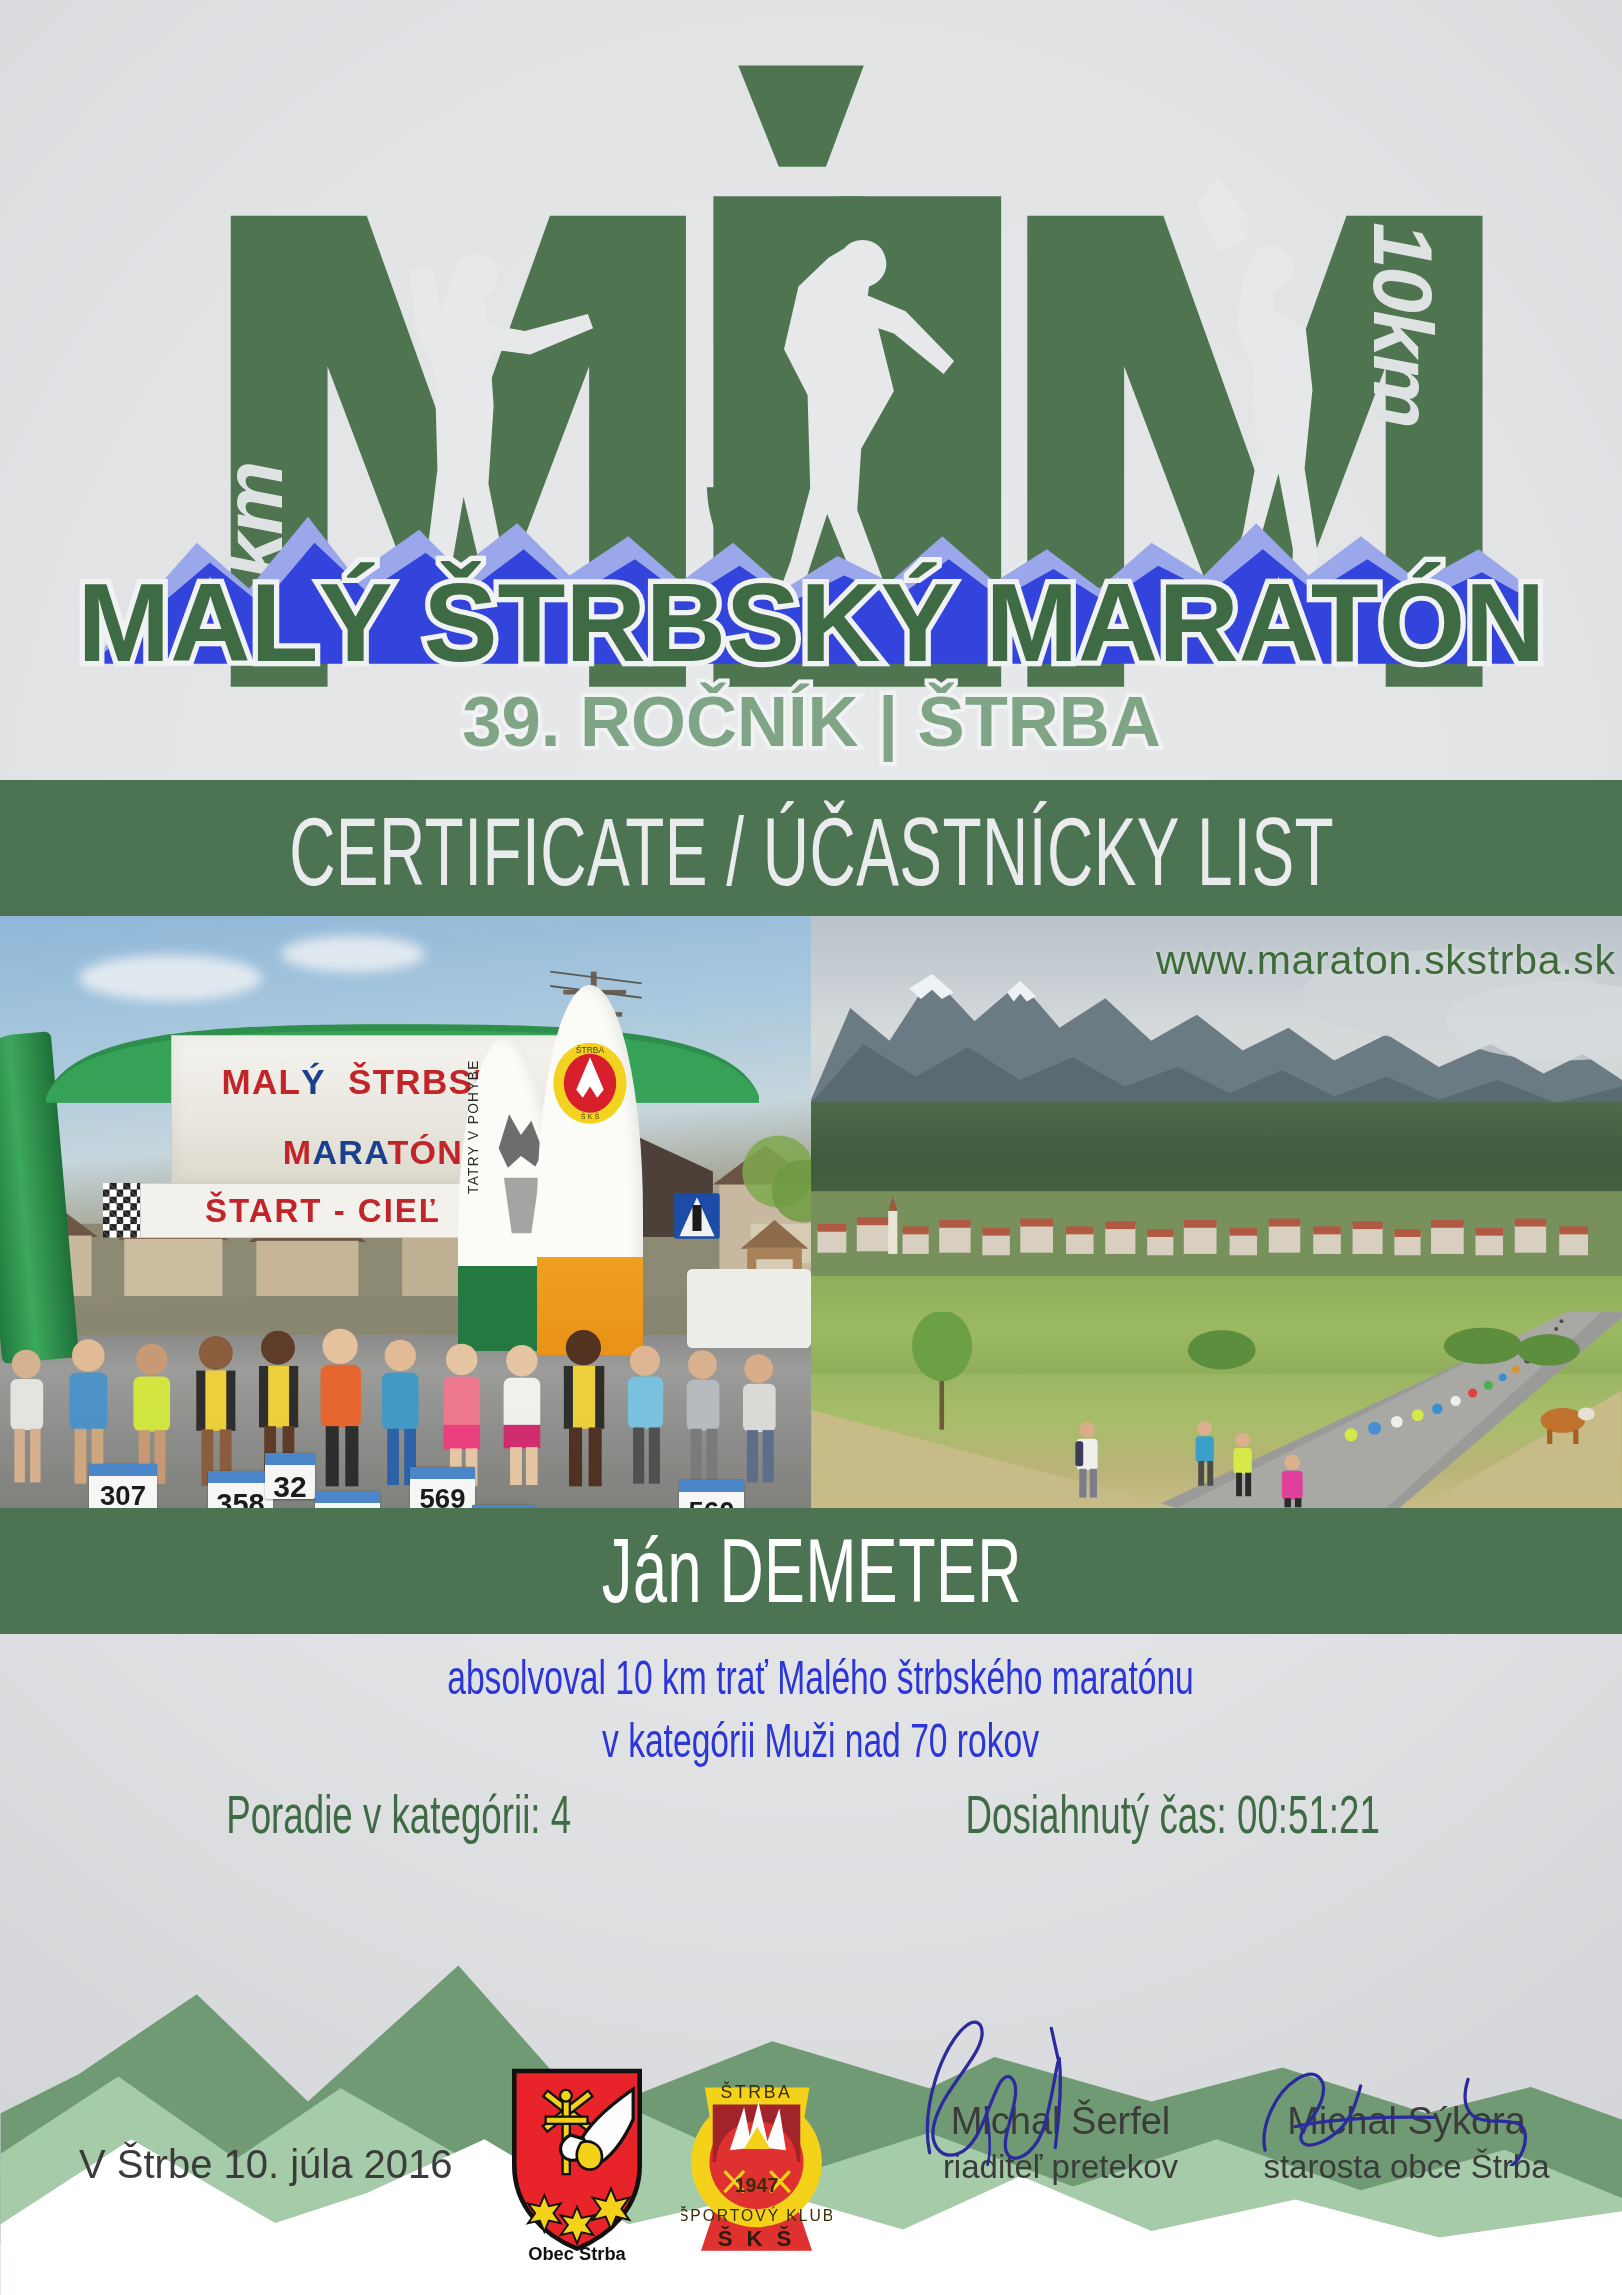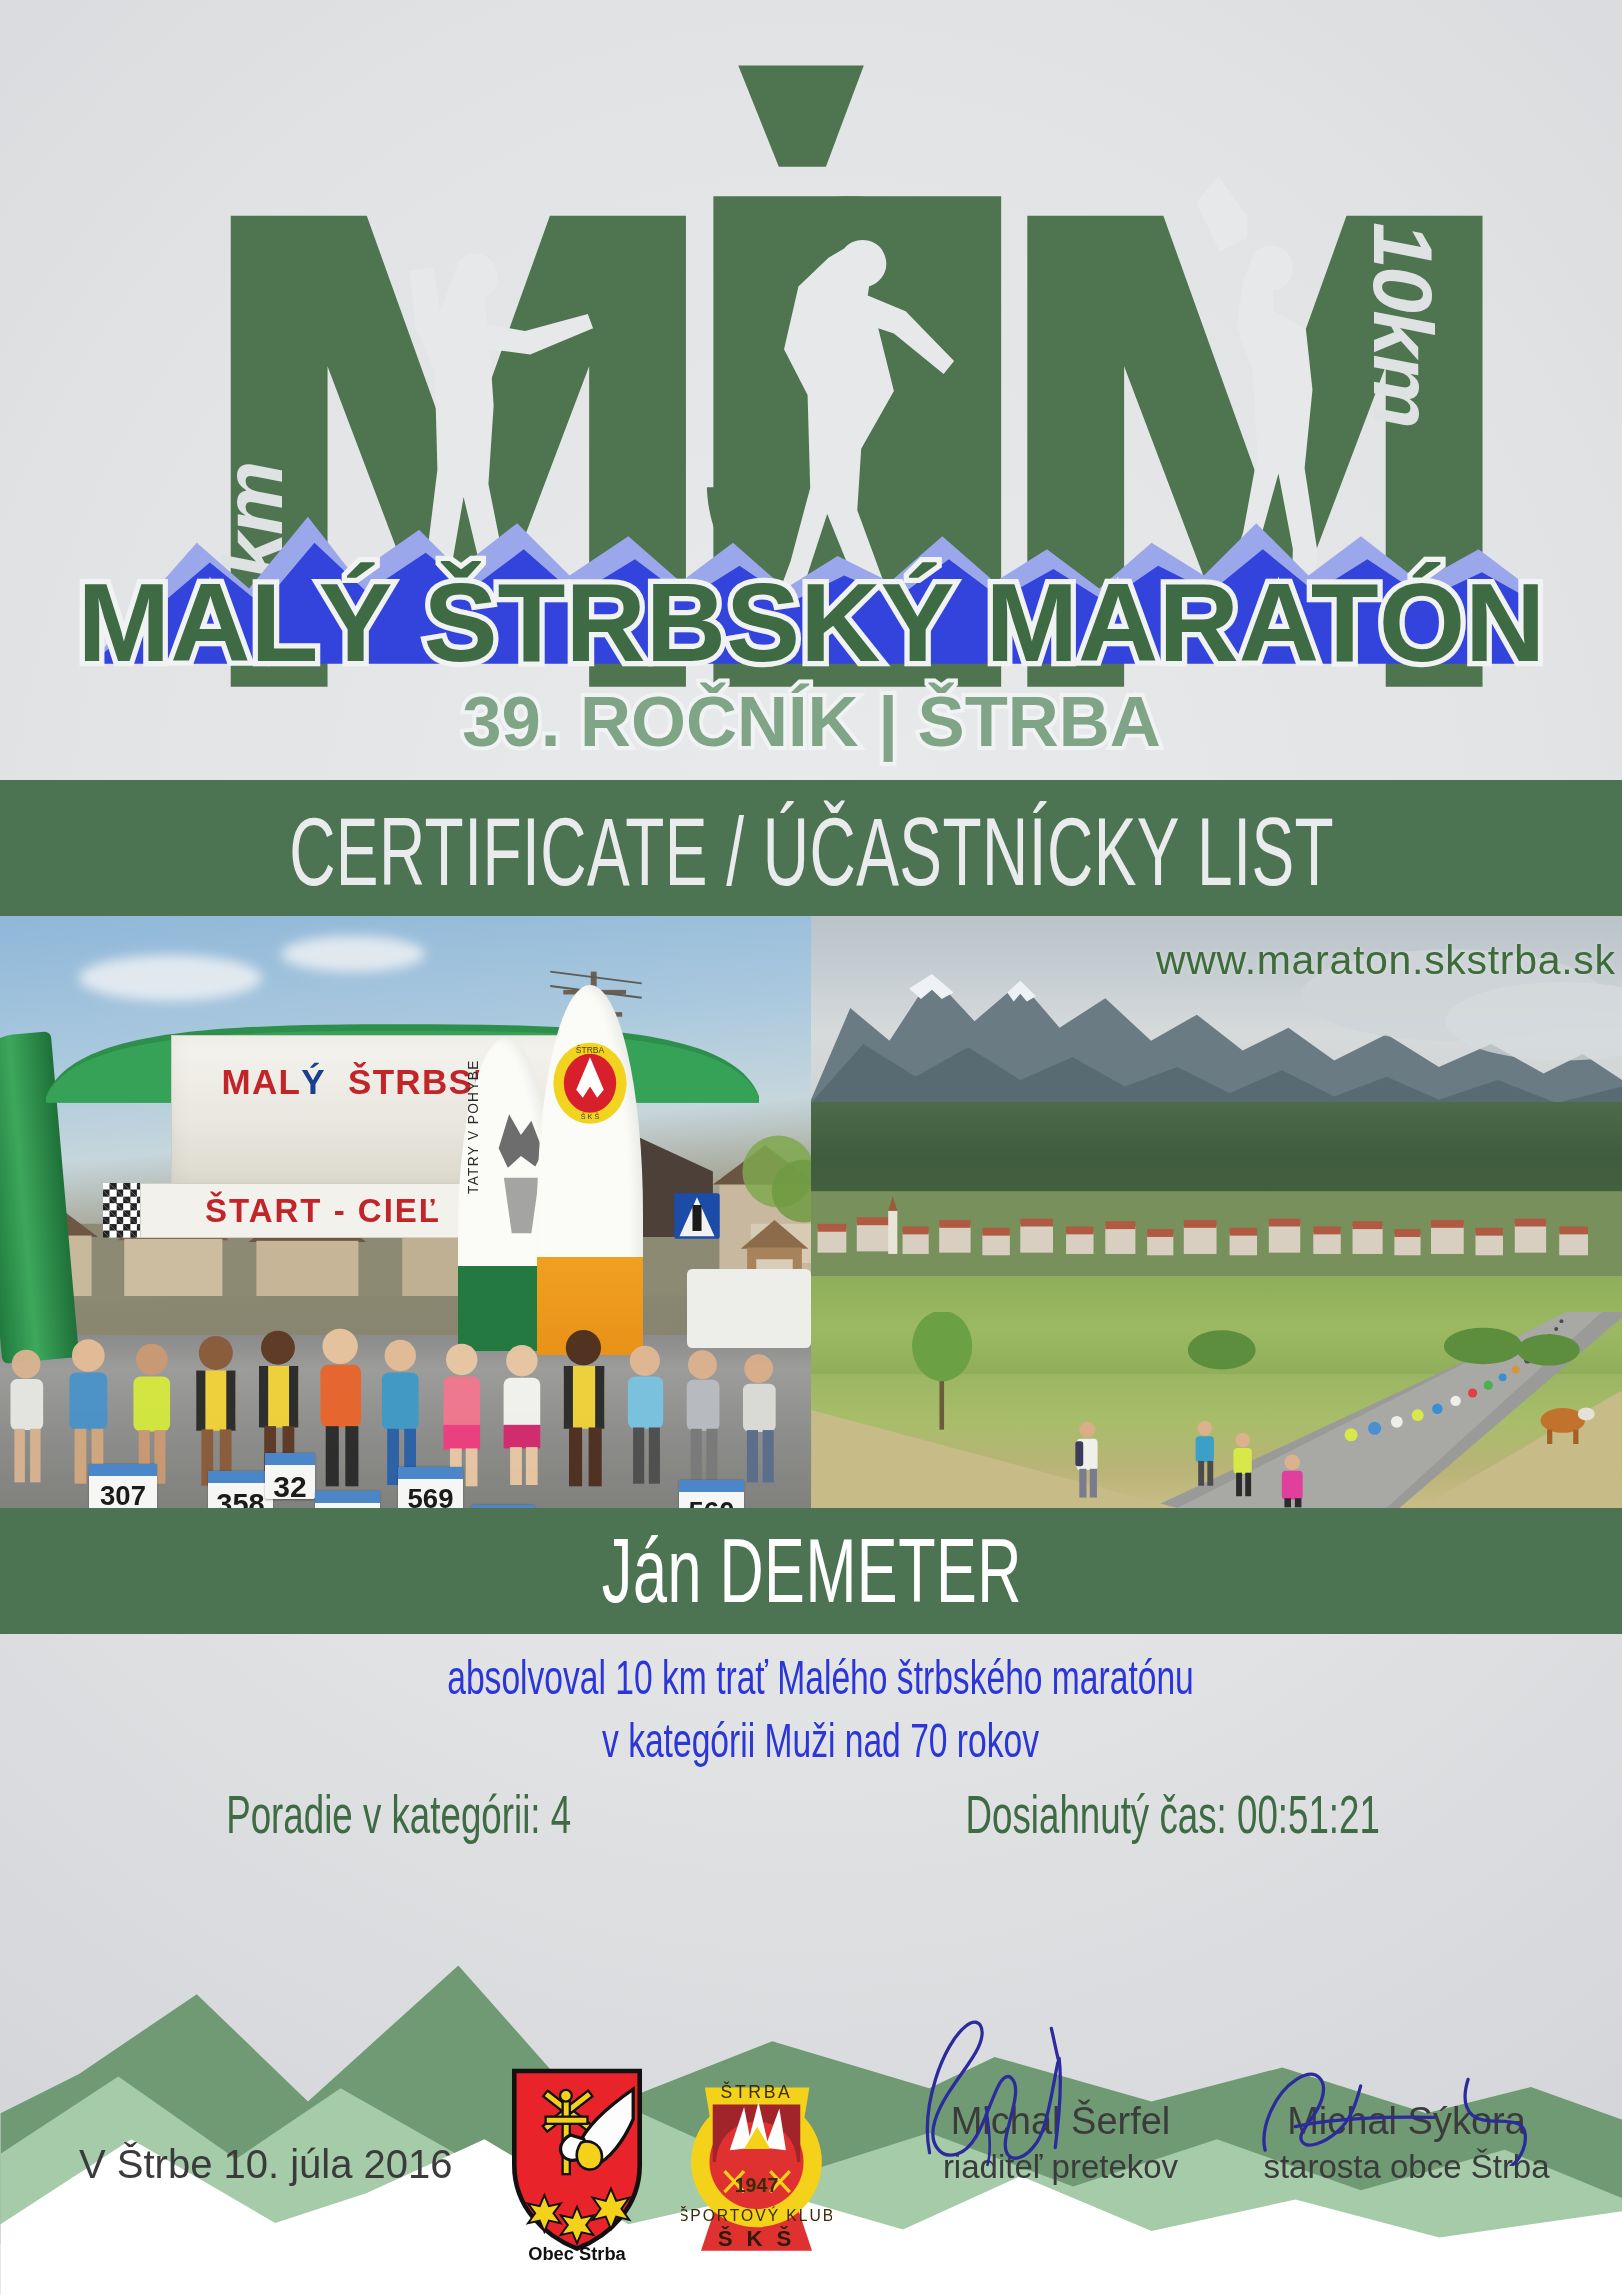--- a/index.html
+++ b/index.html
@@ -304,20 +304,23 @@
       <div class="arch" id="arch-left-leg"></div>
       <svg class="arch" id="arch-top" viewBox="0 0 1090 120">
         <path d="M0,110 C40,8 260,0 545,0 C830,0 1050,8 1090,110 L1090,120 L0,120 Z" fill="#2d8f4b"></path>
         <path d="M0,112 C40,18 260,10 545,10 C830,10 1050,18 1090,112 L1090,120 L0,120 Z" fill="#3ba95d" opacity=".7"></path>
       </svg>
       <div class="arch" id="arch-banner">
         <div class="l1">
           <span class="cred">MAL</span><span class="cblu">Ý</span>
           <span class="cred">&nbsp;ŠTRBSK</span><span class="cblu">Ý</span>
         </div>
+        <div class="l2">
+          <span class="cred">M</span><span class="cblu">ARA</span><span class="cred">TÓN</span>
+        </div>
       </div>
       <div class="checker" id="chk-l"></div>
       <div class="checker" id="chk-r"></div>
       <div id="startbanner" style="position:absolute;">
         <span>ŠTART - CIEĽ</span>
       </div>
 
       <div class="flag" id="flag1">
         <div class="botband"></div>
         <svg viewBox="0 0 148 480" style="position:absolute;inset:0;width:100%;height:100%;">
@@ -447,21 +450,21 @@
           <span class="num">358</span>
       </div>
       <div class="bib" style="left:265px;top:537px;width:50px;height:46px;font-size:30px;">
         <span class="tag"></span>
           <span class="num">32</span>
       </div>
       <div class="bib" style="left:315px;top:575px;width:65px;height:48px;font-size:27.5px;">
         <span class="tag"></span>
           <span class="num">359</span>
       </div>
-      <div class="bib" style="left:398px;top:551px;width:65px;height:48px;font-size:27.5px;">
+      <div class="bib" style="left:410px;top:551px;width:65px;height:48px;font-size:27.5px;">
         <span class="tag"></span>
           <span class="num">569</span>
       </div>
       <div class="bib" style="left:472px;top:589px;width:63px;height:47px;font-size:26px;">
         <span class="tag"></span>
       </div>
 
       <div class="bib" style="left:679px;top:564px;width:65px;height:48px;font-size:27.5px;">
         <span class="tag"></span>
           <span class="num">560</span>

